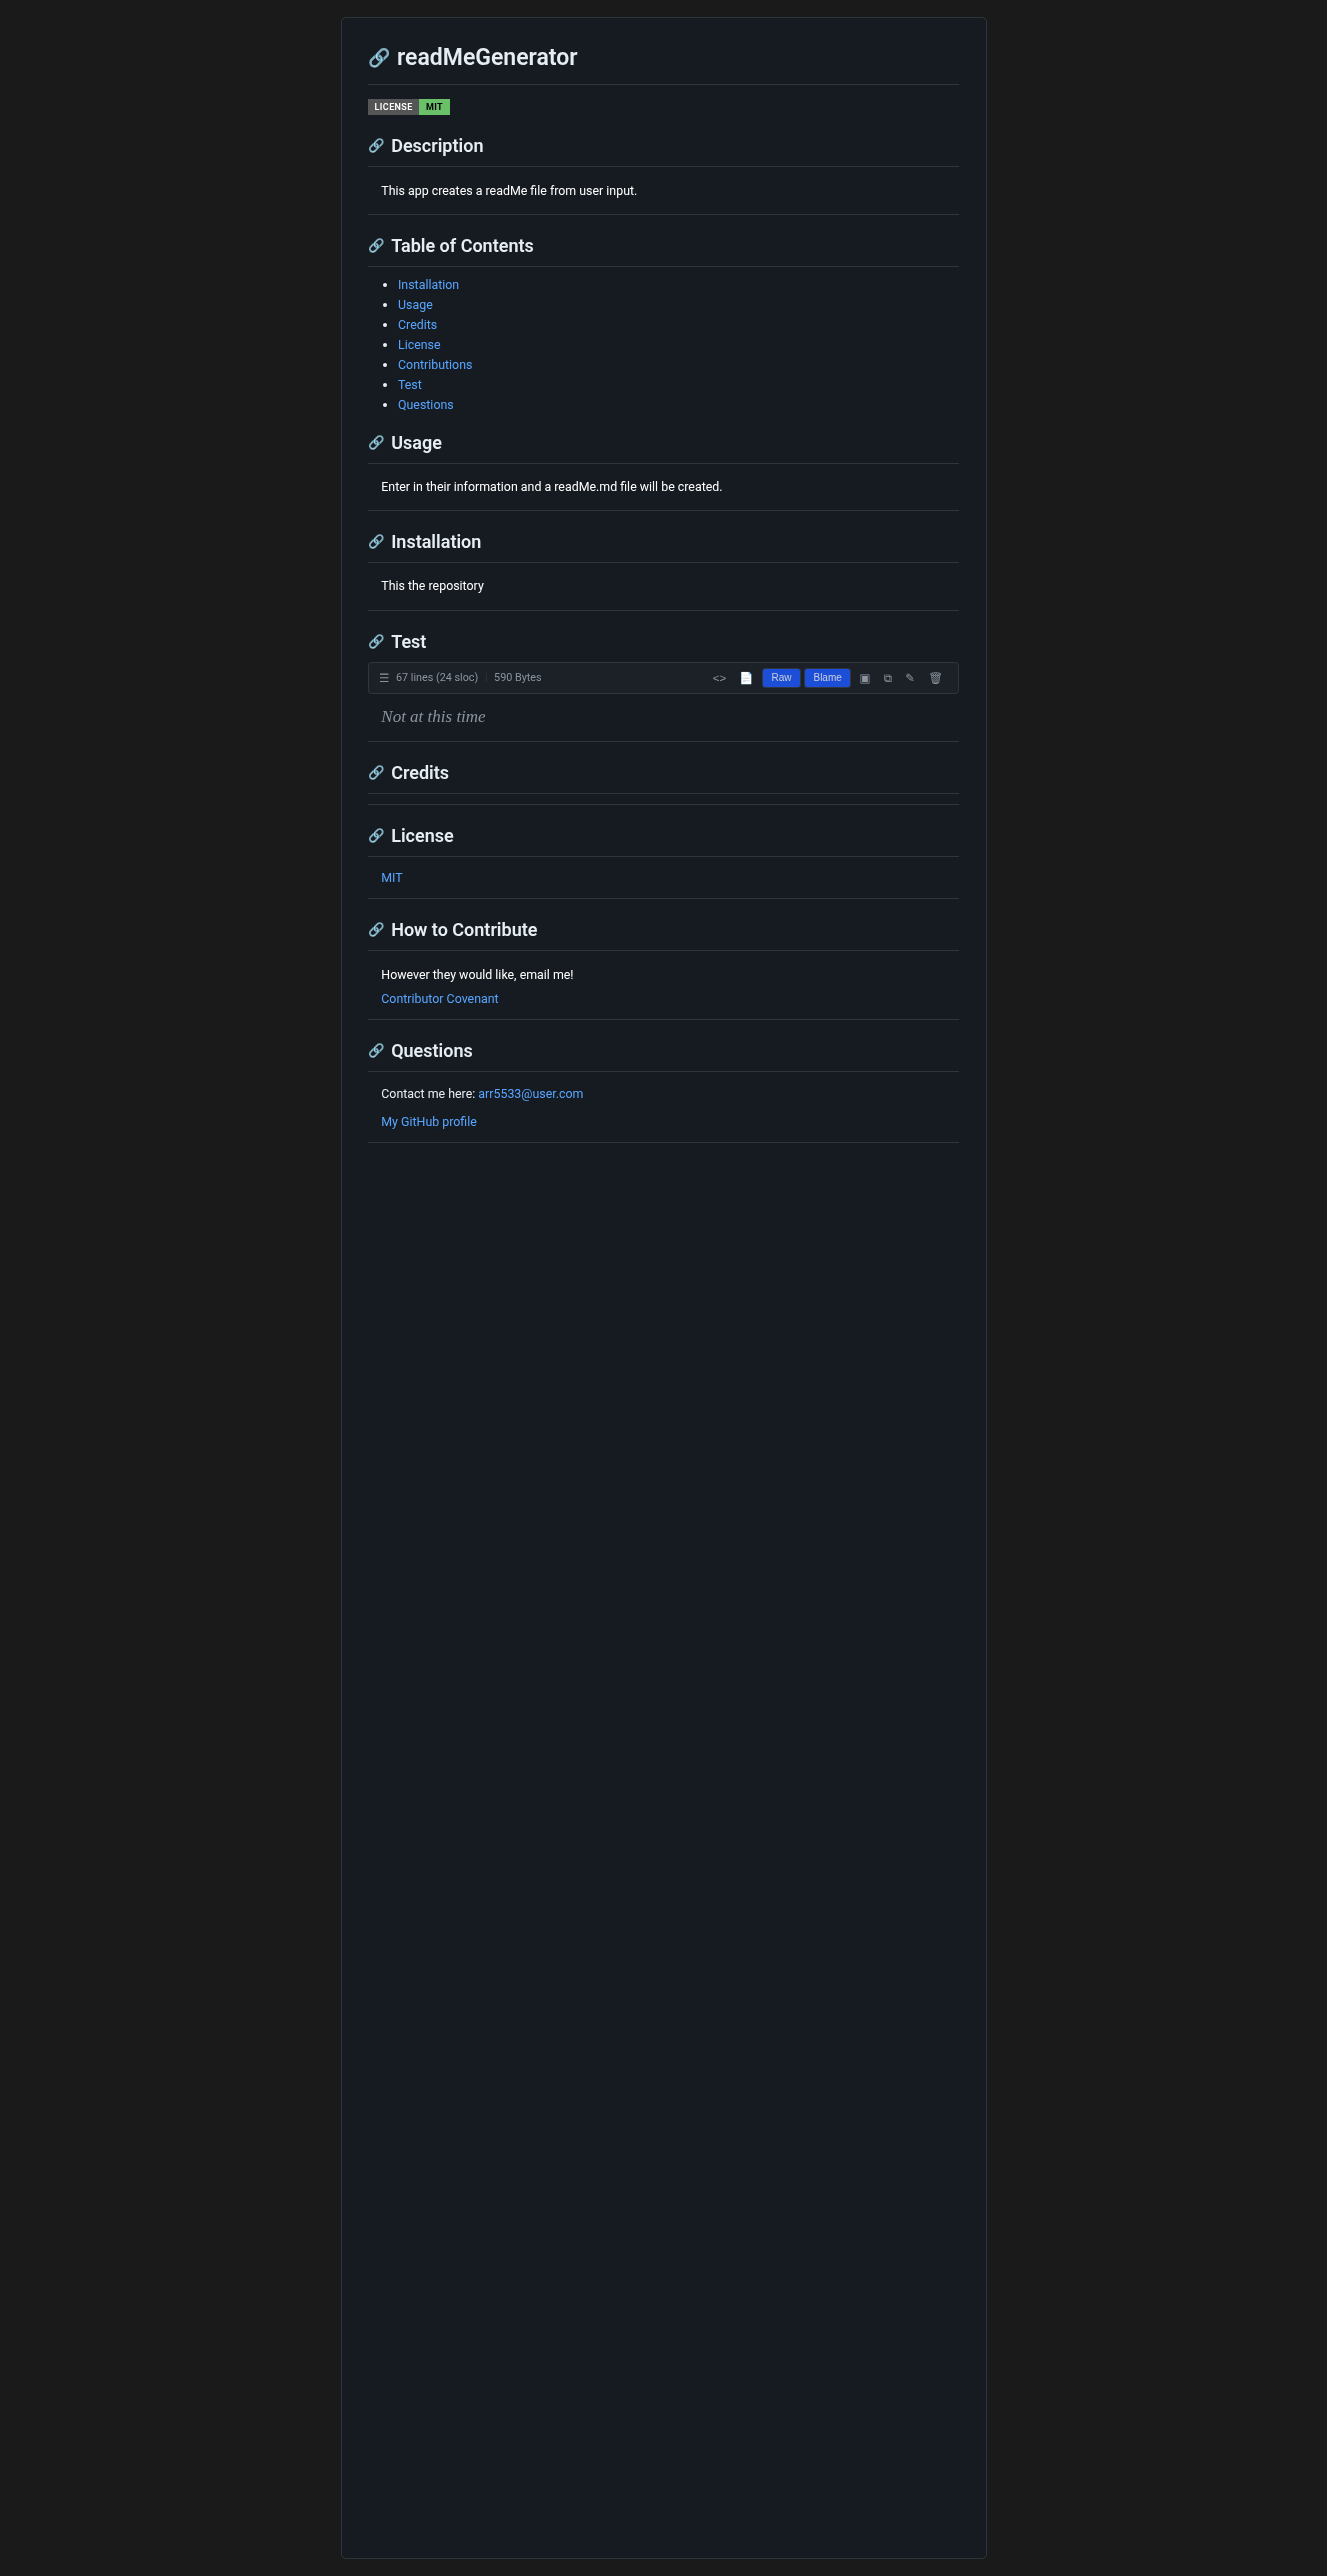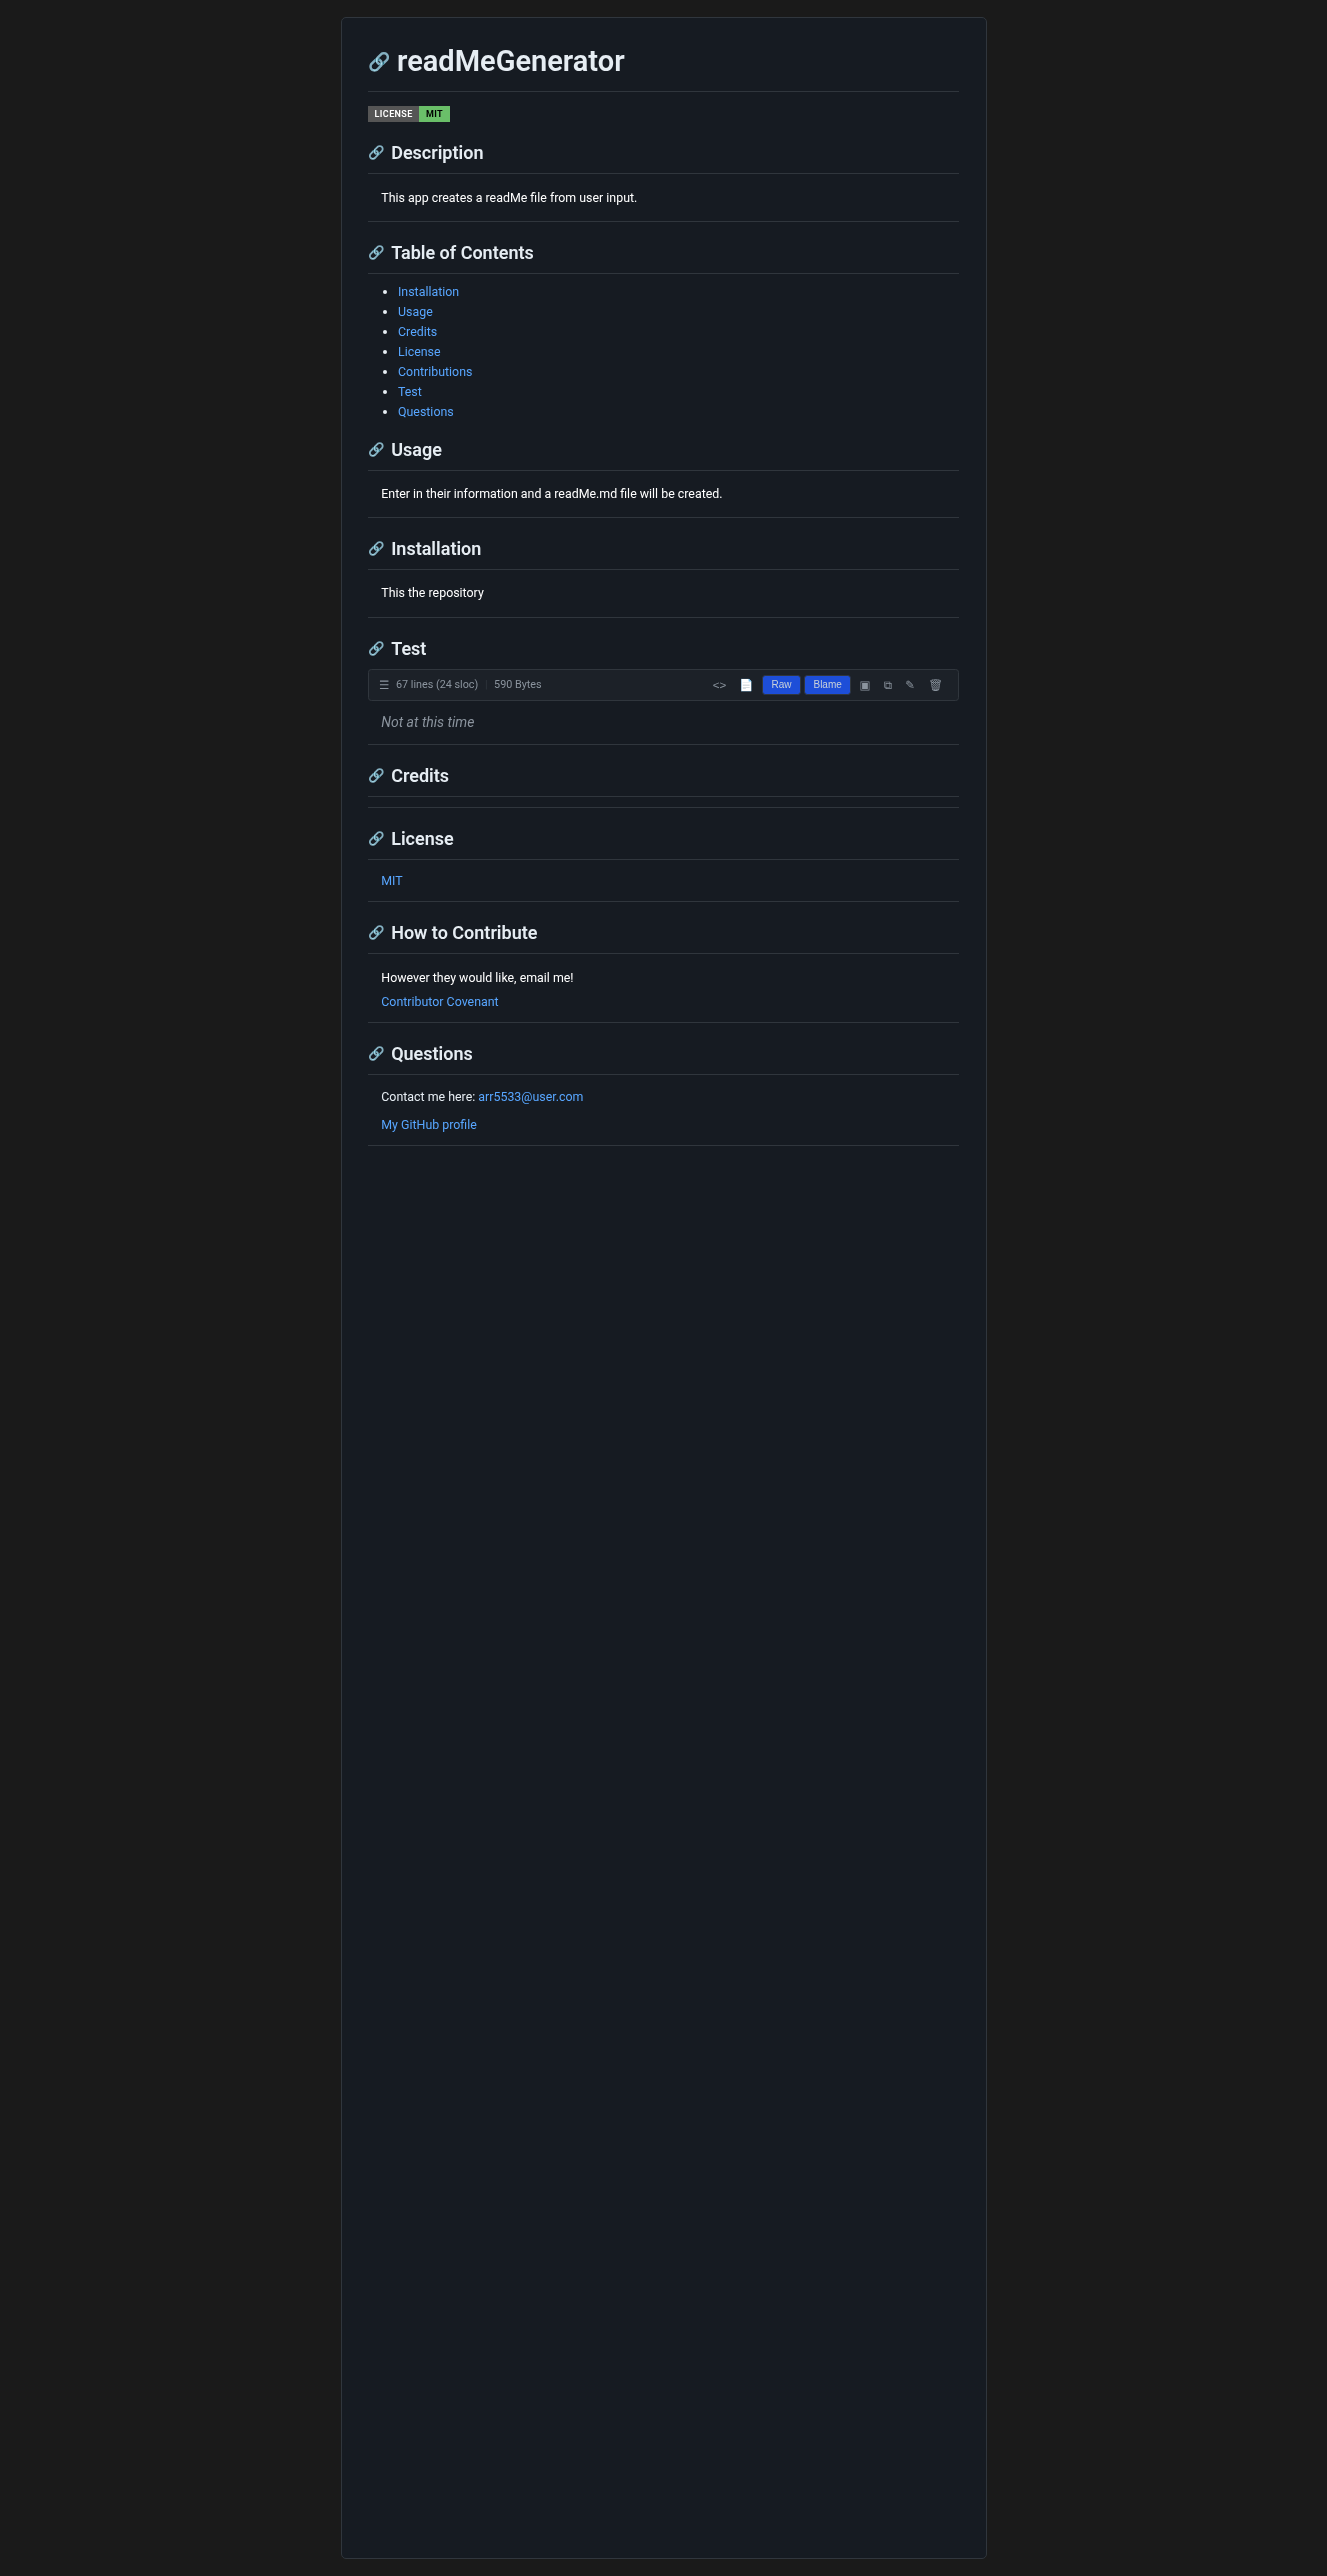--- a/index.html
+++ b/index.html
@@ -29,21 +29,21 @@
 
     
     .page-title {
       display: flex;
       align-items: center;
       gap: 6.6px;
       margin-bottom: 13.3px;
     }
 
     .page-title h1 {
-      font-size: 29px;
+      font-size: 23px;
       font-weight: 600;
       color: #e6edf3;
     }
 
     .link-icon {
       color: #8b949e;
       font-size: 18px;
       text-decoration: none;
     }
 
@@ -179,23 +179,24 @@
       color: #8b949e;
       cursor: pointer;
       padding: 3.3px 5px;
       font-size: 11.6px;
       border-radius: 3.3px;
     }
 
     
     .truncated-text {
       color: #8b949e;
-      font-size: 14px;
+      font-size: 17px;
       font-style: italic;
       padding: 3.3px 0 3.3px 13.3px;
+      font-family: Liberation Serif, serif;
     }
 
     
     .link-blue {
       color: #58a6ff;
       text-decoration: none;
       font-size: 12.4px;
     }
 
     .section-link-text {

